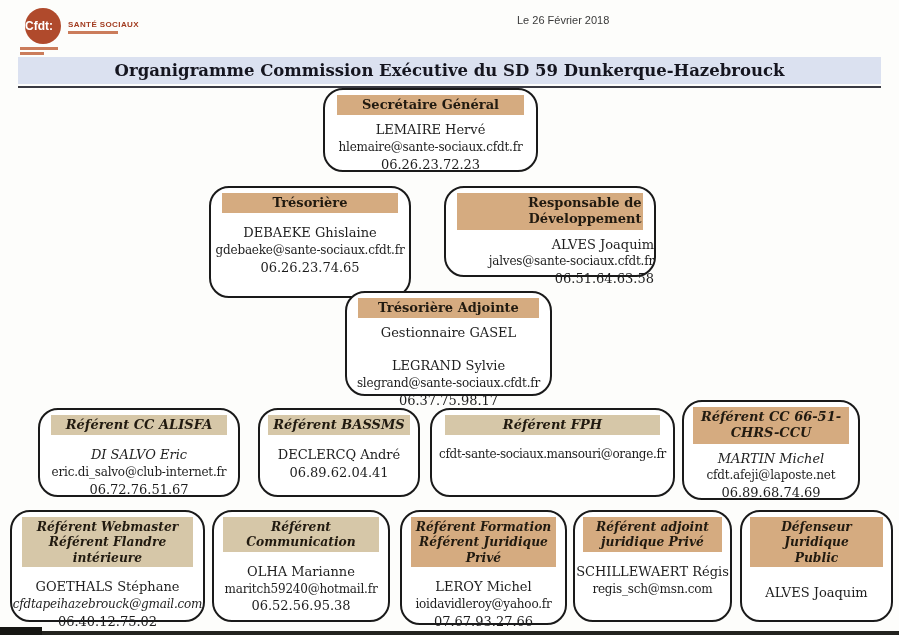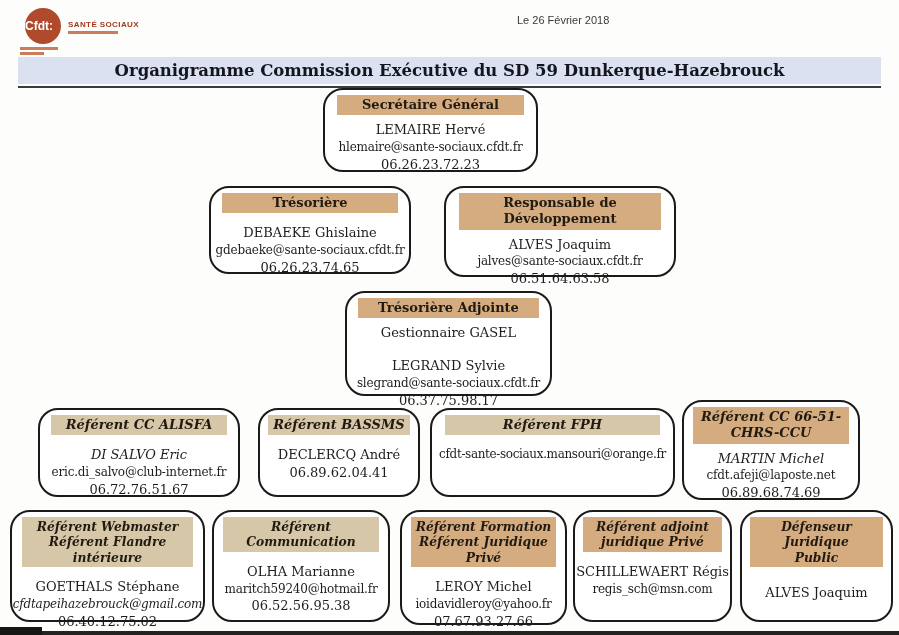--- a/index.html
+++ b/index.html
@@ -33,22 +33,22 @@
   .box.beige .box-header{background:var(--beige,#d6c7a8);}
   .box.ital .box-header{font-style:italic;}
   .line{font-size:13px;line-height:1.38;}
   .email{font-size:12px;letter-spacing:-.2px;white-space:nowrap;}
   .it{font-style:italic;}
   .gap6{height:5px;} .gap14{height:15px;} .gap10{height:11px;}
   #b6 .email{font-size:12px;letter-spacing:-.35px;}
   .row5 .box-header{font-size:12.3px;}
 
   #b0{left:323px;top:88px;width:215px;height:84px;}
-  #b1{left:209px;top:186px;width:202px;height:88px;}
-  #b2{left:444px;top:186px;width:232px;height:91px;}
+  #b1{left:209px;top:186px;width:202px;height:112px;}
+  #b2{left:444px;top:186px;width:212px;height:91px;text-align:right;}
   #b3{left:345px;top:291px;width:207px;height:105px;}
   #b4{left:38px;top:408px;width:202px;height:89px;}
   #b5{left:258px;top:408px;width:162px;height:89px;}
   #b6{left:430px;top:408px;width:245px;height:89px;}
   #b7{left:682px;top:400px;width:178px;height:100px;}
   #b8{left:10px;top:510px;width:195px;height:112px;}
   #b9{left:212px;top:510px;width:178px;height:112px;}
   #b10{left:400px;top:510px;width:167px;height:115px;}
   #b11{left:573px;top:510px;width:159px;height:112px;}
   #b12{left:740px;top:510px;width:153px;height:112px;}

